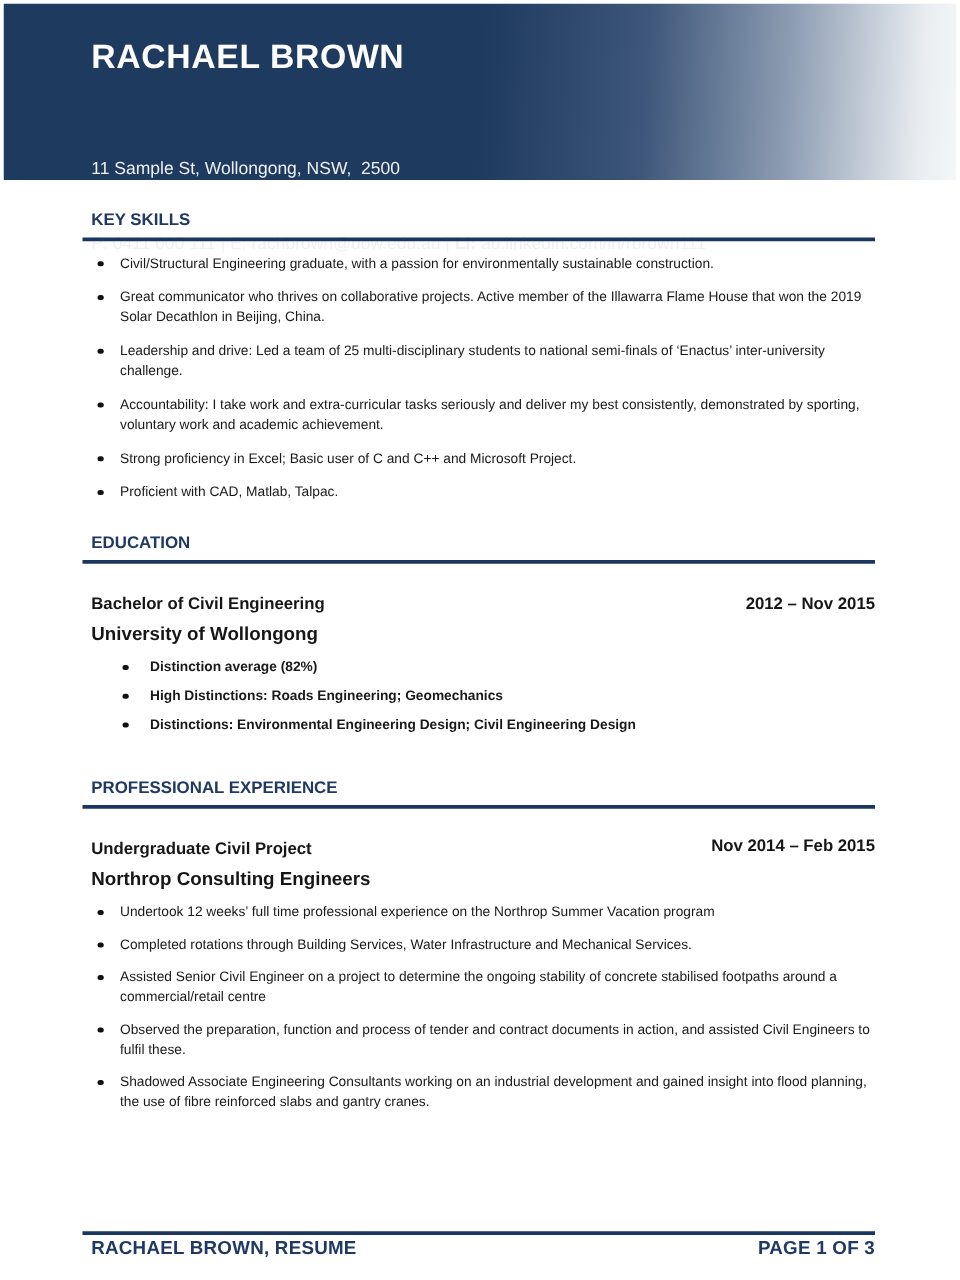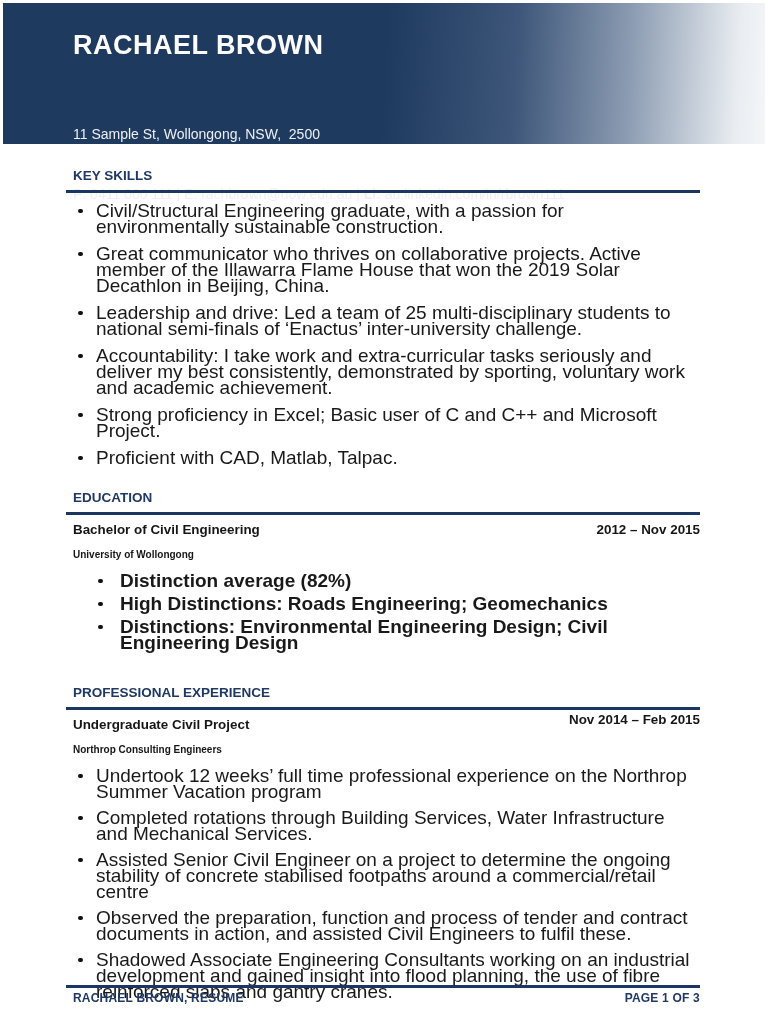--- a/index.html
+++ b/index.html
@@ -62,21 +62,21 @@
   .sec-rule {
     height: 3px;
     background: #1b3660;
     margin-top: 6px;
   }
 
   ul.blist {
     list-style: none;
     margin: 10px 0 0 0;
     padding: 0;
-    font-size: 19px;
+    font-size: 11px;
     line-height: 16px;
   }
   ul.blist li {
     position: relative;
     padding-left: 30px;
     margin-bottom: 11px;
   }
   ul.blist li::before {
     content: "";
     position: absolute;
@@ -85,34 +85,34 @@
     border-radius: 50%;
     background: #111111;
   }
   ul.blist.indent2 li { padding-left: 54px; margin-bottom: 7px; font-weight: bold; }
   ul.blist.indent2 li::before { left: 32px; }
   ul.blist.exp-list li { margin-bottom: 10px; }
 
   .entry-row {
     display: flex;
     justify-content: space-between;
-    align-items: flex-start;
-    margin-top: 7px;
+    align-items: center;
+    margin-top: 24px;
     padding-left: 7px;
     font-size: 13.4px;
     line-height: 16px;
   }
   .entry-title { font-weight: bold; color: #161616; }
   .entry-dates { font-weight: bold; color: #161616; }
   .entry-dates.raised { margin-top: -5px; }
   .entry-sub {
     margin-top: 9px;
     padding-left: 7px;
     font-weight: bold;
-    font-size: 10px;
+    font-size: 15px;
     line-height: 16px;
     color: #161616;
   }
   .desc-label {
     margin-top: 16px;
     padding-left: 7px;
     font-size: 13.4px;
     line-height: 16px;
     color: #242424;
   }
@@ -121,21 +121,21 @@
   .footer {
     position: absolute;
     left: 66px; right: 68px;
     top: 985px;
   }
   .footer-rule { height: 3px; background: #1b3660; }
   .footer-row {
     display: flex;
     justify-content: space-between;
     margin-top: 3px;
-    font-size: 12px;
+    font-size: 15px;
     font-weight: bold;
     letter-spacing: 0.2px;
     color: #1f3864;
     line-height: 15px;
     padding-left: 7px;
   }
 </style>
 </head>
 <body>
 

